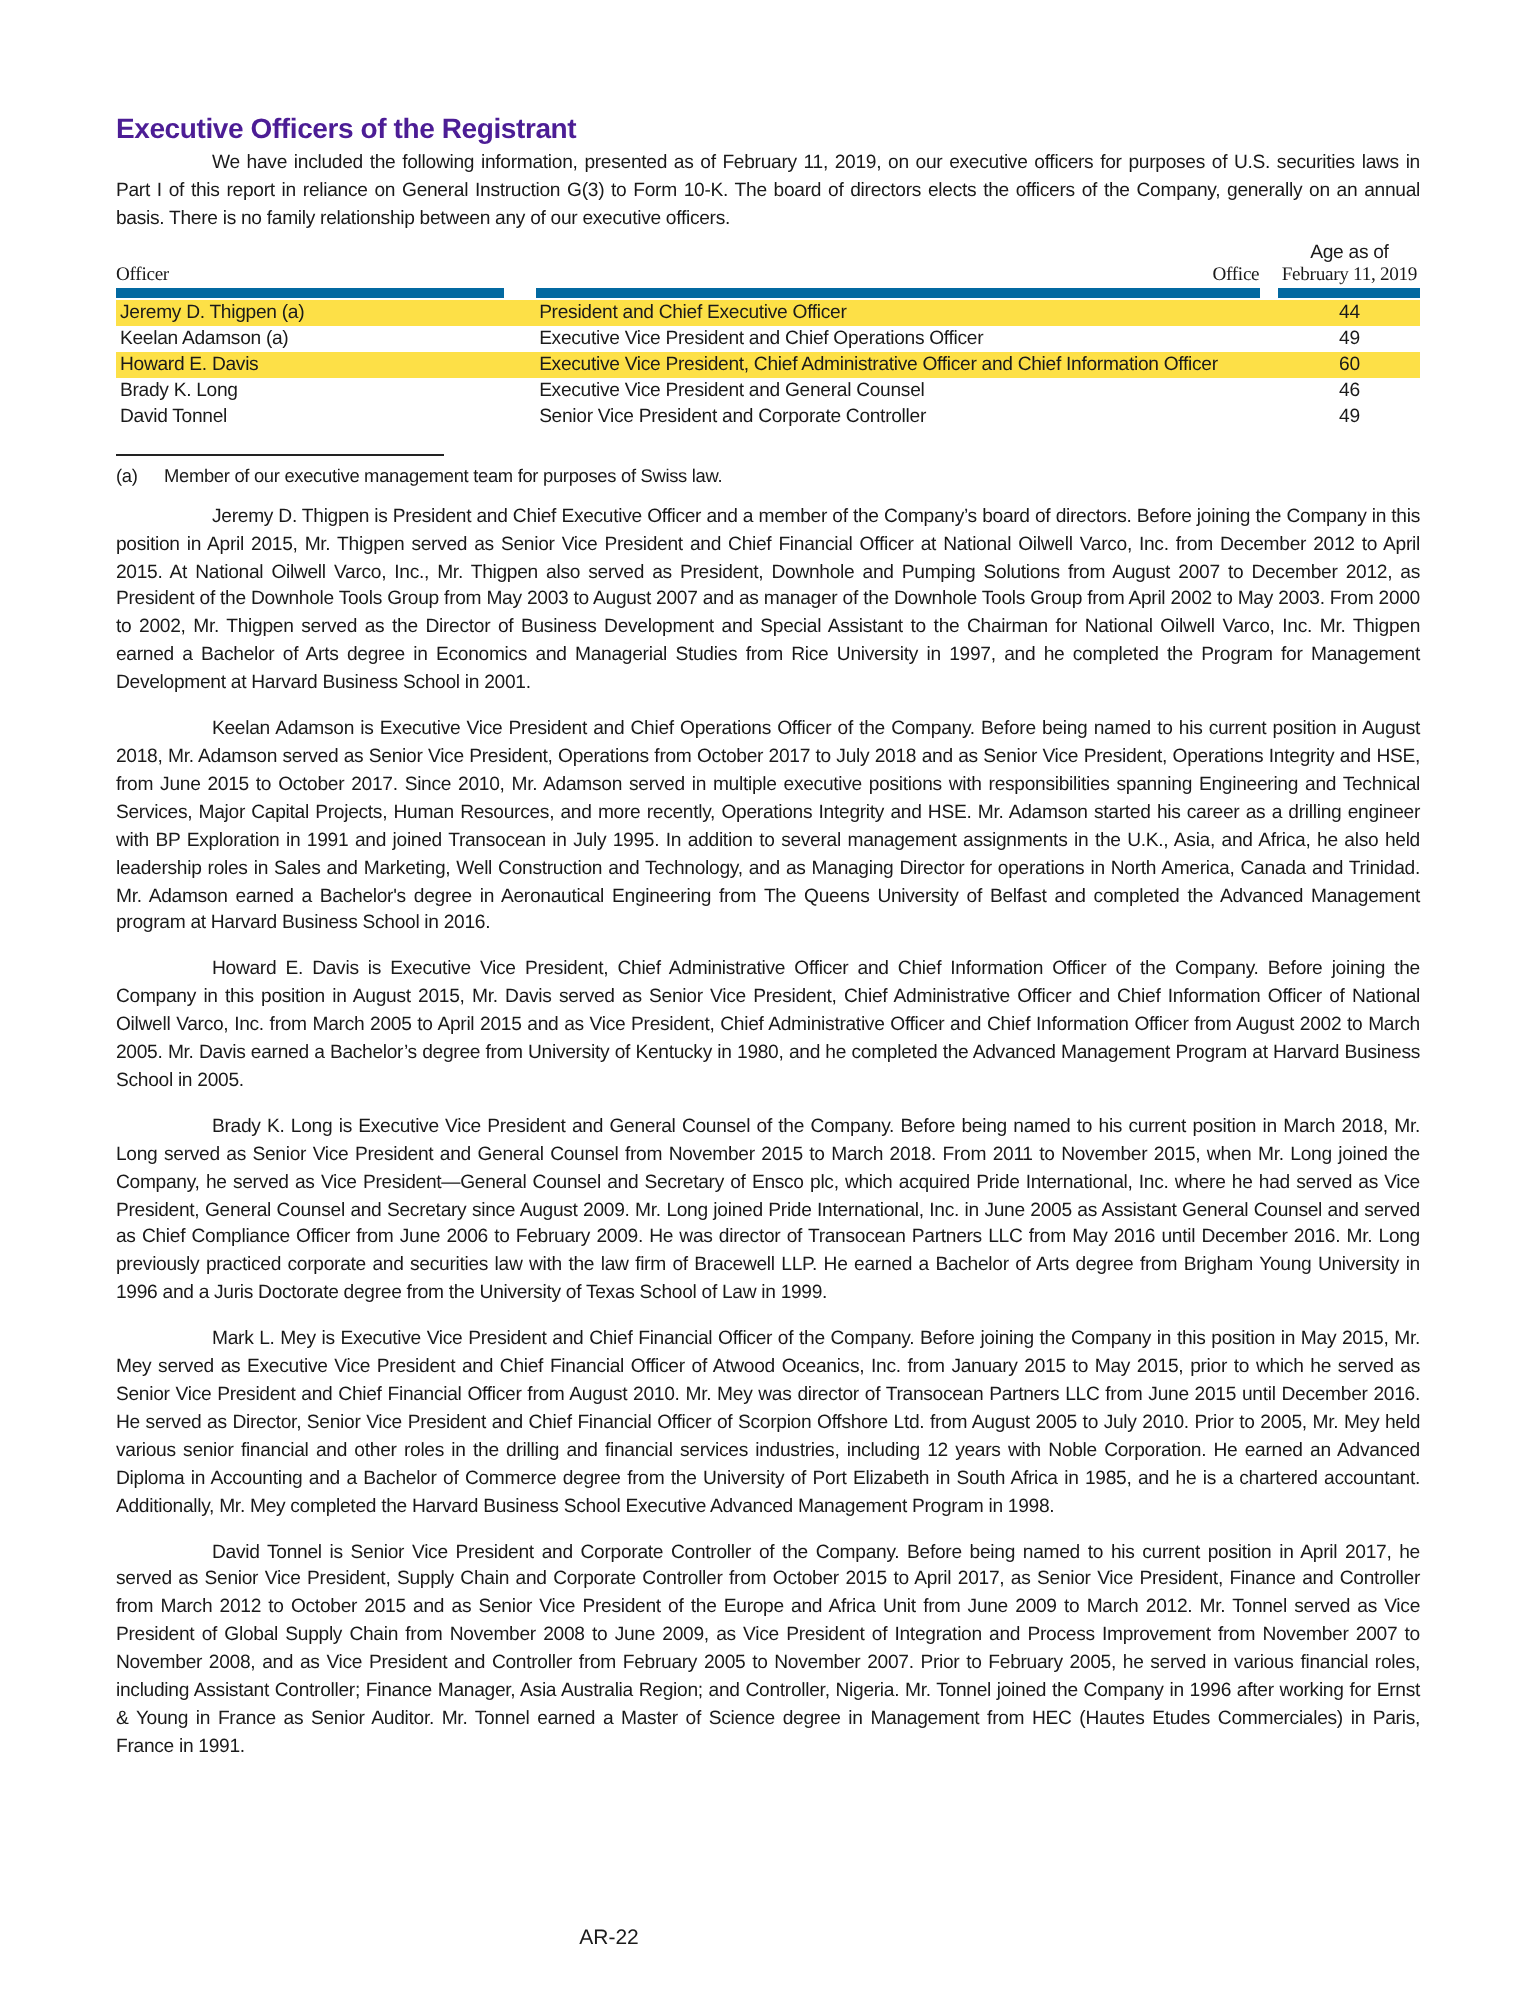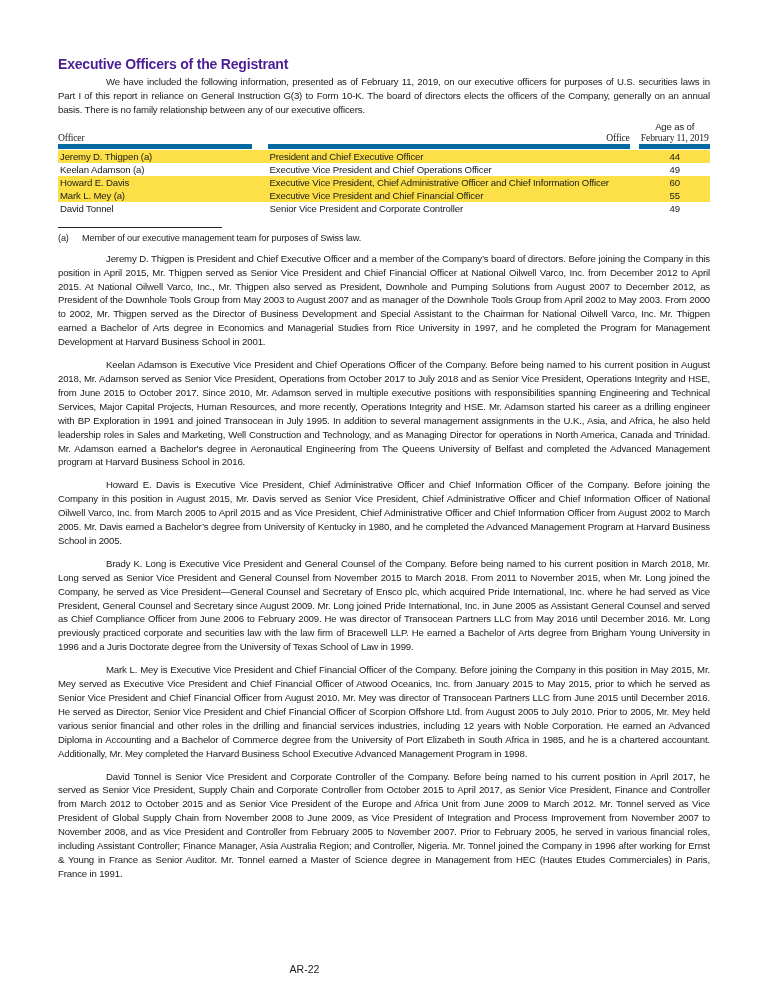--- a/index.html
+++ b/index.html
@@ -67,26 +67,26 @@
         <td class="col-gap2"></td>
         <td class="col-age">49</td>
       </tr>
       <tr class="shaded">
         <td class="col-officer">Howard E. Davis</td>
         <td class="col-gap"></td>
         <td class="col-office">Executive Vice President, Chief Administrative Officer and Chief Information Officer</td>
         <td class="col-gap2"></td>
         <td class="col-age">60</td>
       </tr>
-      <tr class="shaded">
-        <td class="col-officer">Mark L. Mey (a)</td>
+      <tr>
+        <td class="col-officer">Brady K. Long</td>
         <td class="col-gap"></td>
-        <td class="col-office">Executive Vice President and Chief Financial Officer</td>
+        <td class="col-office">Executive Vice President and General Counsel</td>
         <td class="col-gap2"></td>
-        <td class="col-age">55</td>
+        <td class="col-age">46</td>
       </tr>
       <tr>
         <td class="col-officer">David Tonnel</td>
         <td class="col-gap"></td>
         <td class="col-office">Senior Vice President and Corporate Controller</td>
         <td class="col-gap2"></td>
         <td class="col-age">49</td>
       </tr>
     </tbody>
   </table>

